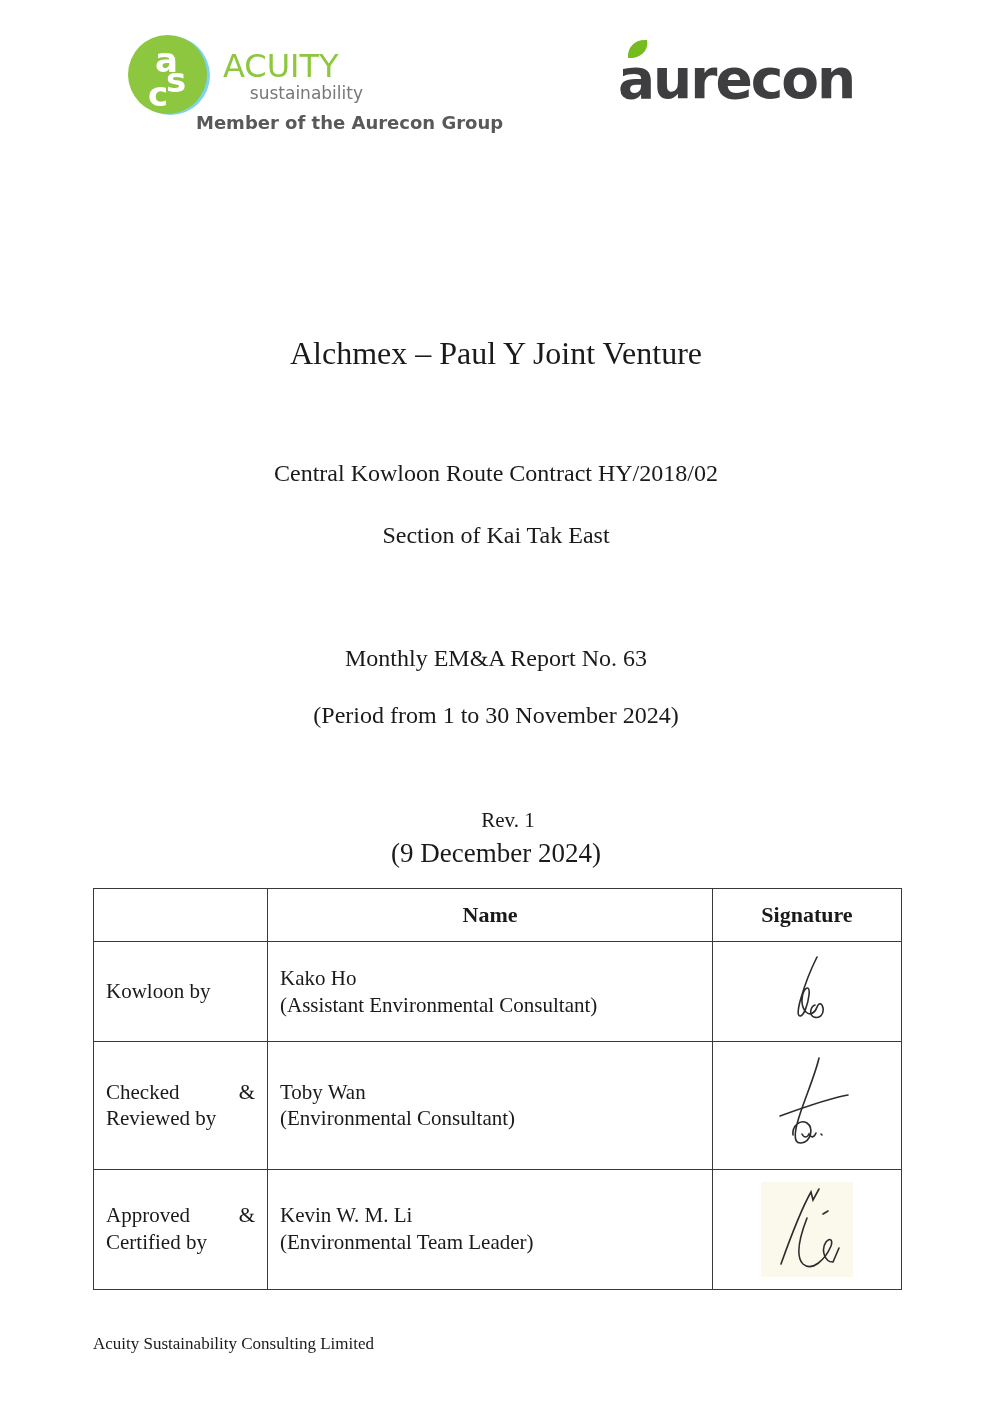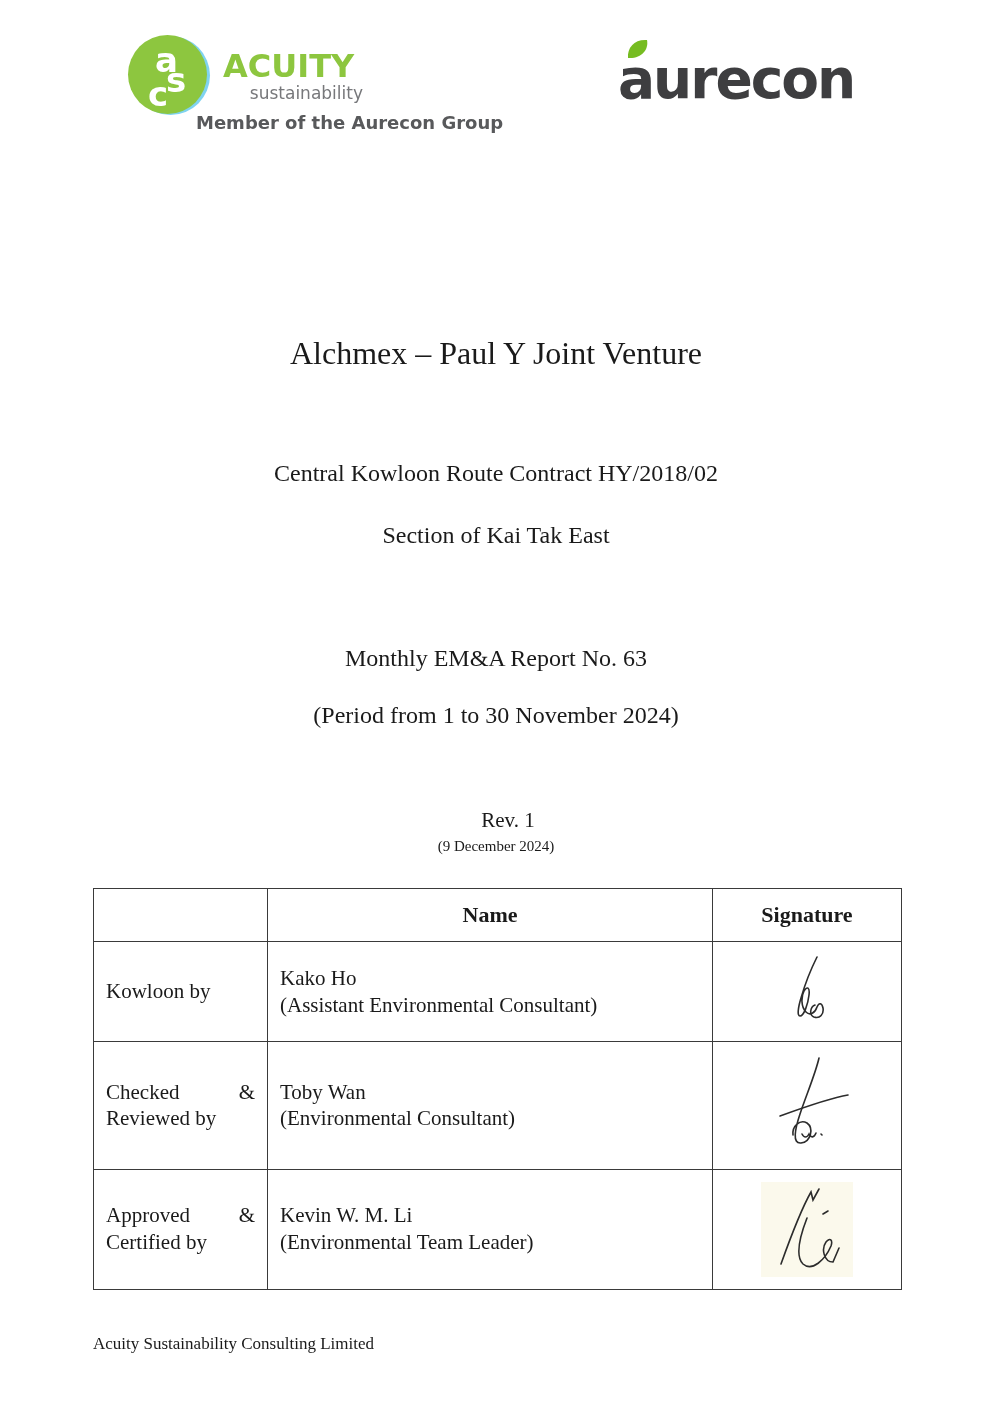--- a/index.html
+++ b/index.html
@@ -19,21 +19,21 @@
   .acuity-logo { position: absolute; left: 128px; top: 35px; width: 240px; height: 93px; font-family: "DejaVu Sans", "Liberation Sans", sans-serif; }
   .asc-circle { position: absolute; left: 0; top: 0; width: 81px; height: 81px; }
   .asc-blue { position: absolute; left: 3px; top: 1px; width: 79px; height: 79px; border-radius: 50%; background: #7fd3f0; }
   .asc-green { position: absolute; left: 0; top: 0; width: 79px; height: 79px; border-radius: 50%; background: #8dc63f; }
   .asc-letter { position: absolute; color: #ffffff; font-weight: bold; line-height: 1; }
   .asc-a { left: 27px; top: 8px; font-size: 34px; }
   .asc-s { left: 38px; top: 28px; font-size: 34px; }
   .asc-c { left: 20px; top: 42px; font-size: 34px; }
   .acuity-word {
     position: absolute; left: 95px; top: 15px; width: 140px;
-    font-size: 32px; font-weight: bold; color: #8dc63f; letter-spacing: 0px; line-height: 1;
+    font-size: 32px; font-weight: normal; color: #8dc63f; letter-spacing: 0px; line-height: 1;
   }
   .acuity-tagline {
     position: absolute; left: 95px; top: 50px; width: 140px;
     text-align: right; font-size: 17px; color: #77787b; line-height: 1;
   }
   .acuity-member {
     position: absolute; left: 68px; top: 79px; width: 172px;
     font-size: 18px; font-weight: bold; color: #58595b; line-height: 1; white-space: nowrap;
   }
 
@@ -45,21 +45,21 @@
   }
 
   
   .tline { position: absolute; left: 0; width: 100%; text-align: center; line-height: 1.2; }
   .t-jv       { top: 334px; font-size: 32px; }
   .t-contract { top: 459px; font-size: 24px; }
   .t-section  { top: 521px; font-size: 24px; }
   .t-report   { top: 644px; font-size: 24px; }
   .t-period   { top: 701px; font-size: 24px; }
   .t-rev      { top: 808px; font-size: 21px; margin-left: 12px; }
-  .t-date     { top: 837px; font-size: 15px; }
+  .t-date     { top: 837px; font-size: 27px; }
 
   
   table.approval {
     position: absolute; left: 93px; top: 888px;
     width: 808px; border-collapse: collapse; table-layout: fixed;
     font-size: 21px;
   }
   table.approval td, table.approval th {
     border: 1px solid #3a3a3a;
     vertical-align: middle;

